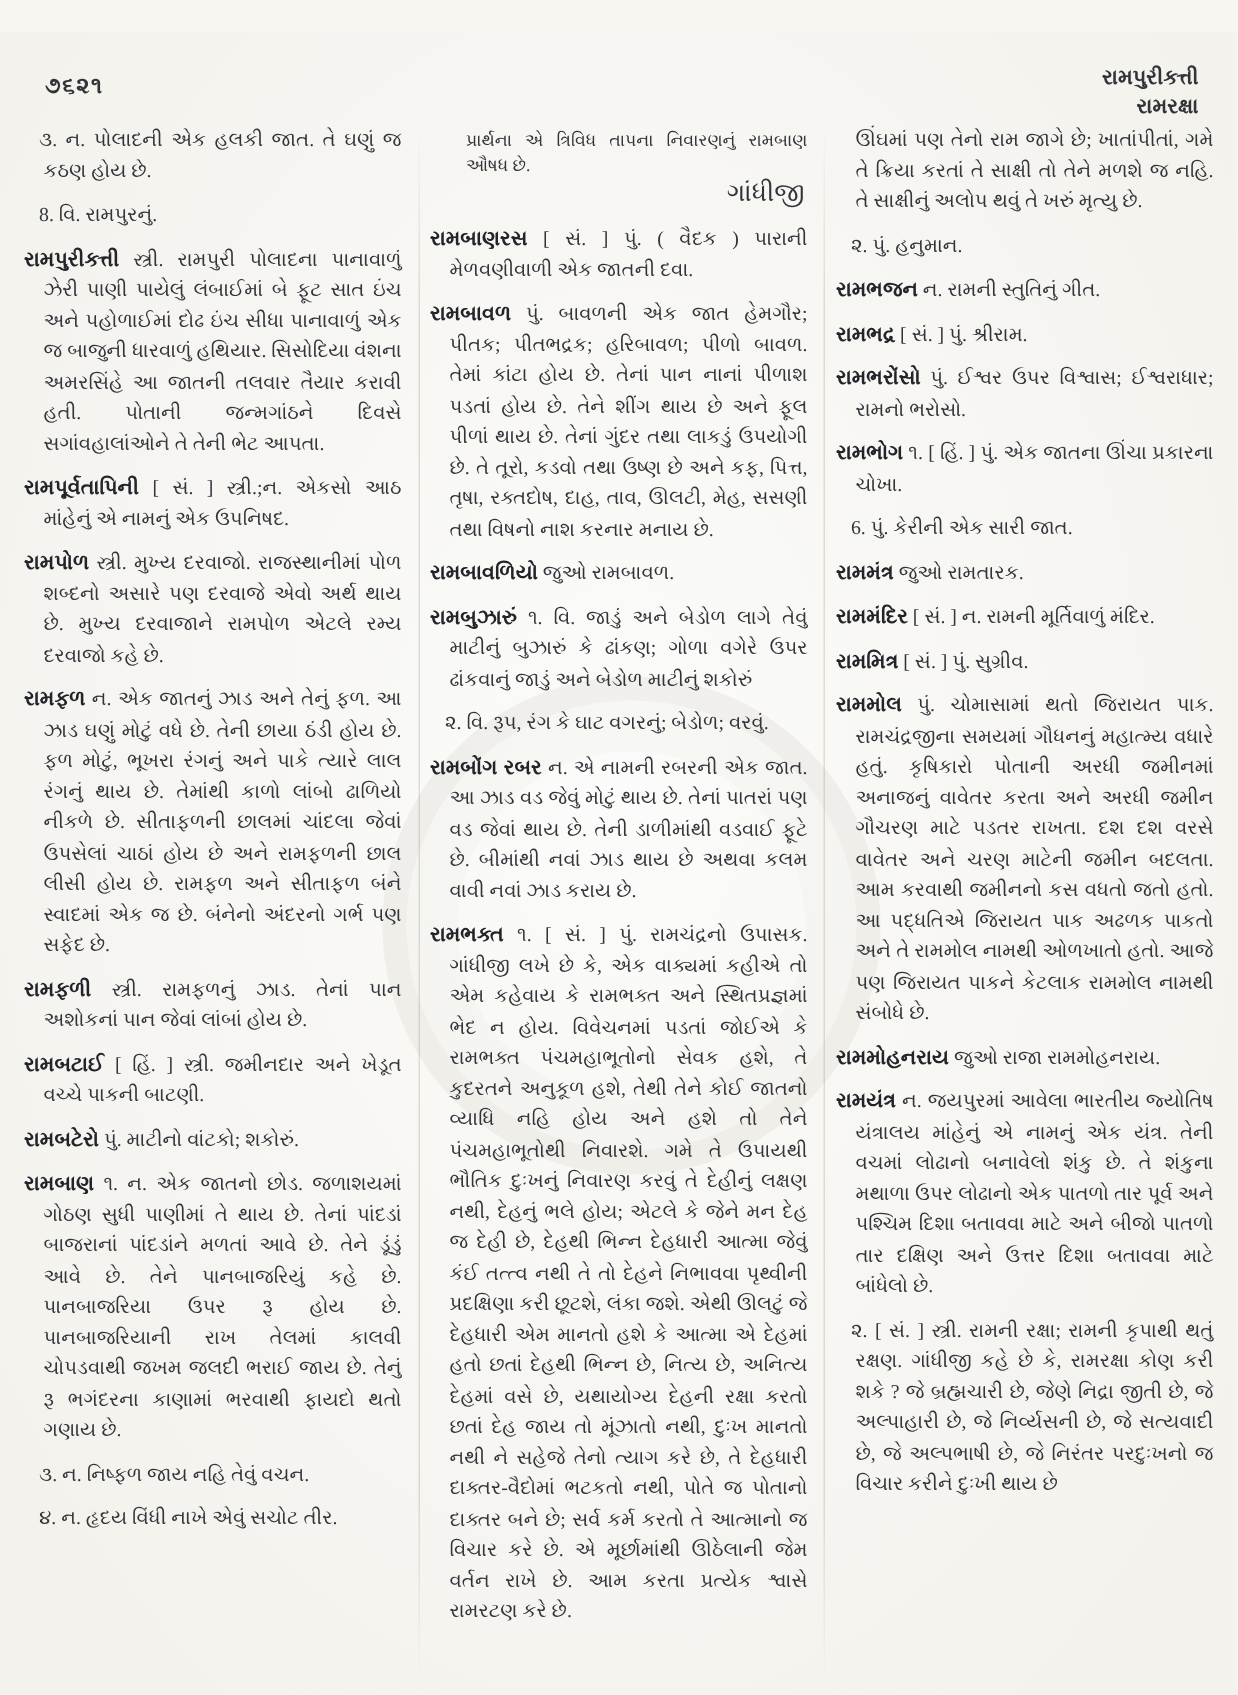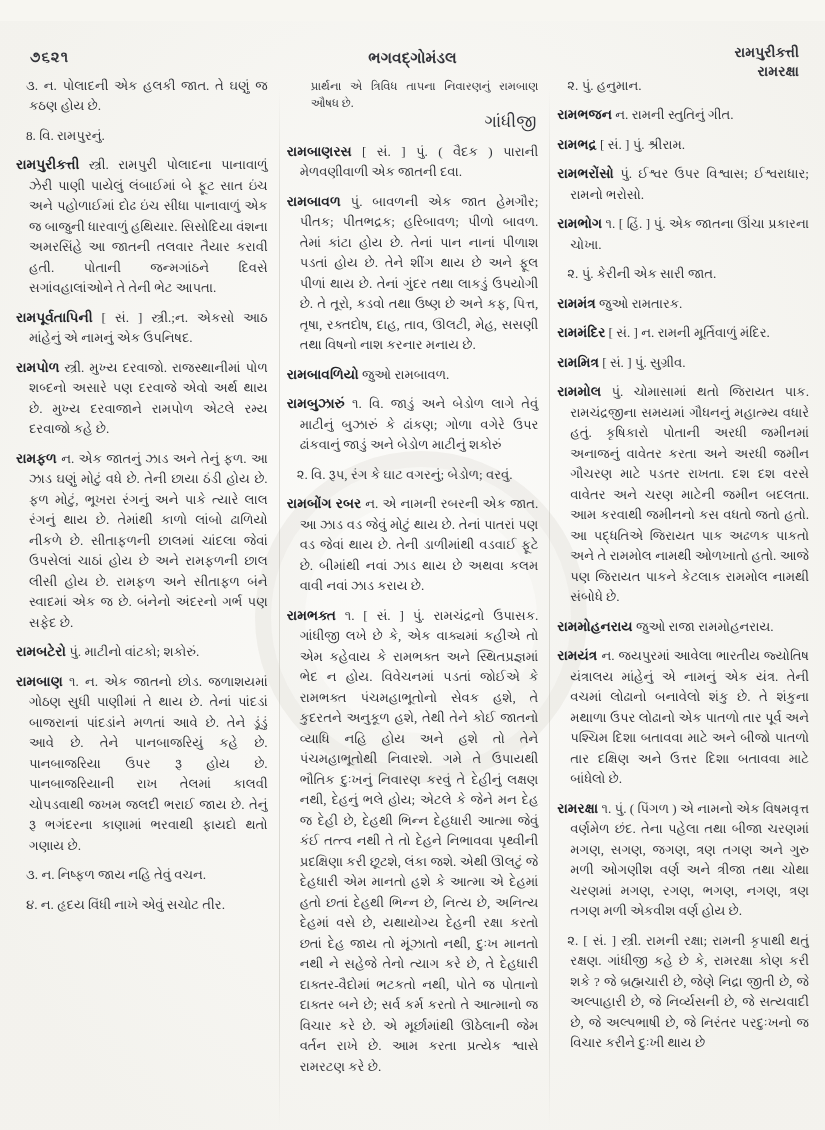--- a/index.html
+++ b/index.html
@@ -38,21 +38,20 @@
     position: absolute; left: 0; right: 0; top: 10px;
     text-align: center; font-size: 15.5px; font-weight: bold;
   }
   .running-head {
     position: absolute; right: 26px; top: 4px;
     text-align: right; font-size: 14px; font-weight: bold; line-height: 19px;
   }
   .columns {
     position: absolute; top: 62px; left: 14px; right: 10px; bottom: 0;
     display: flex;
-    align-items: center;
   }
   .col {
     width: 254px; height: 1062px; overflow: hidden;
     padding: 0 6px 0 2px;
     text-align: justify;
   }
   .col-sep {
     width: 1px; height: 1040px; margin: 0 5px;
     background: linear-gradient(to bottom, rgba(120,115,100,0.0), rgba(120,115,100,0.22) 12%, rgba(120,115,100,0.22) 88%, rgba(120,115,100,0.0));
   }
@@ -66,35 +65,36 @@
   .quote .quote-attr { font-size: 17px; text-align: right; padding-right: 2px; }
 </style>
 </head>
 <body>
 
 <div class="page">
   <div class="watermark"></div>
 
   <div class="header">
     <div class="page-number">૭૬૨૧</div>
-    <div class="book-title">ભગવદ્ગોમંડલ</div>
     <div class="running-head">
       <div>રામપુરીક્ત્તી</div>
       <div>રામરક્ષા</div>
     </div>
   </div>
 
   <div class="columns">
     <div class="col">
         <p class="sense">૩. ન. પોલાદની એક હલકી જાત. તે ઘણું જ કઠણ હોય છે.</p>
         <p class="sense">8. વિ. રામપુરનું.</p>
         <p class="entry"><b class="headword">રામપુરીક્ત્તી</b> સ્ત્રી. રામપુરી પોલાદના પાનાવાળું ઝેરી પાણી પાયેલું લંબાઈમાં બે ફૂટ સાત ઇંચ અને પહોળાઈમાં દોઢ ઇંચ સીધા પાનાવાળું એક જ બાજુની ધારવાળું હથિયાર. સિસોદિયા વંશના અમરસિંહે આ જાતની તલવાર તૈયાર કરાવી હતી. પોતાની જન્મગાંઠને દિવસે સગાંવહાલાંઓને તે તેની ભેટ આપતા.</p>
         <p class="entry"><b class="headword">રામપૂર્વતાપિની</b> [ સં. ] સ્ત્રી.;ન. એકસો આઠ માંહેનું એ નામનું એક ઉપનિષદ.</p>
         <p class="entry"><b class="headword">રામપોળ</b> સ્ત્રી. મુખ્ય દરવાજો. રાજસ્થાનીમાં પોળ શબ્દનો અસારે પણ દરવાજે એવો અર્થ થાય છે. મુખ્ય દરવાજાને રામપોળ એટલે રમ્ય દરવાજો કહે છે.</p>
         <p class="entry"><b class="headword">રામફળ</b> ન. એક જાતનું ઝાડ અને તેનું ફળ. આ ઝાડ ઘણું મોટું વધે છે. તેની છાયા ઠંડી હોય છે. ફળ મોટું, ભૂખરા રંગનું અને પાકે ત્યારે લાલ રંગનું થાય છે. તેમાંથી કાળો લાંબો ઢાળિયો નીકળે છે. સીતાફળની છાલમાં ચાંદલા જેવાં ઉપસેલાં ચાઠાં હોય છે અને રામફળની છાલ લીસી હોય છે. રામફળ અને સીતાફળ બંને સ્વાદમાં એક જ છે. બંનેનો અંદરનો ગર્ભ પણ સફેદ છે.</p>
+        <p class="entry"><b class="headword">રામફળી</b> સ્ત્રી. રામફળનું ઝાડ. તેનાં પાન અશોકનાં પાન જેવાં લાંબાં હોય છે.</p>
+        <p class="entry"><b class="headword">રામબટાઈ</b> [ હિં. ] સ્ત્રી. જમીનદાર અને ખેડૂત વચ્ચે પાકની બાટણી.</p>
         <p class="entry"><b class="headword">રામબટેરો</b> પું. માટીનો વાંટકો; શકોરું.</p>
         <p class="entry"><b class="headword">રામબાણ</b> ૧. ન. એક જાતનો છોડ. જળાશયમાં ગોઠણ સુધી પાણીમાં તે થાય છે. તેનાં પાંદડાં બાજરાનાં પાંદડાંને મળતાં આવે છે. તેને ડૂંડું આવે છે. તેને પાનબાજરિયું કહે છે. પાનબાજરિયા ઉપર રૂ હોય છે. પાનબાજરિયાની રાખ તેલમાં કાલવી ચોપડવાથી જખમ જલદી ભરાઈ જાય છે. તેનું રૂ ભગંદરના કાણામાં ભરવાથી ફાયદો થતો ગણાય છે.</p>
         <p class="sense">૩. ન. નિષ્ફળ જાય નહિ તેવું વચન.</p>
         <p class="sense">૪. ન. હૃદય વિંધી નાખે એવું સચોટ તીર.</p>
       </div>
     <div class="col-sep"></div>
     <div class="col">
         <div class="quote">
           <p class="quote-text">પ્રાર્થના એ ત્રિવિધ તાપના નિવારણનું રામબાણ ઔષધ છે.</p>
           <div class="quote-attr">ગાંધીજી</div>
@@ -102,29 +102,29 @@
         <p class="entry"><b class="headword">રામબાણરસ</b> [ સં. ] પું. ( વૈદક ) પારાની મેળવણીવાળી એક જાતની દવા.</p>
         <p class="entry"><b class="headword">રામબાવળ</b> પું. બાવળની એક જાત હેમગૌર; પીતક; પીતભદ્રક; હરિબાવળ; પીળો બાવળ. તેમાં કાંટા હોય છે. તેનાં પાન નાનાં પીળાશ પડતાં હોય છે. તેને શીંગ થાય છે અને ફૂલ પીળાં થાય છે. તેનાં ગુંદર તથા લાકડું ઉપયોગી છે. તે તૂરો, કડવો તથા ઉષ્ણ છે અને કફ, પિત્ત, તૃષા, રક્તદોષ, દાહ, તાવ, ઊલટી, મેહ, સસણી તથા વિષનો નાશ કરનાર મનાય છે.</p>
         <p class="entry"><b class="headword">રામબાવળિયો</b> જુઓ રામબાવળ.</p>
         <p class="entry"><b class="headword">રામબુઝારું</b> ૧. વિ. જાડું અને બેડોળ લાગે તેવું માટીનું બુઝારું કે ઢાંકણ; ગોળા વગેરે ઉપર ઢાંકવાનું જાડું અને બેડોળ માટીનું શકોરું</p>
         <p class="sense">૨. વિ. રૂપ, રંગ કે ઘાટ વગરનું; બેડોળ; વરવું.</p>
         <p class="entry"><b class="headword">રામબોંગ રબર</b> ન. એ નામની રબરની એક જાત. આ ઝાડ વડ જેવું મોટું થાય છે. તેનાં પાતરાં પણ વડ જેવાં થાય છે. તેની ડાળીમાંથી વડવાઈ ફૂટે છે. બીમાંથી નવાં ઝાડ થાય છે અથવા કલમ વાવી નવાં ઝાડ કરાય છે.</p>
         <p class="entry"><b class="headword">રામભક્ત</b> ૧. [ સં. ] પું. રામચંદ્રનો ઉપાસક. ગાંધીજી લખે છે કે, એક વાક્યમાં કહીએ તો એમ કહેવાય કે રામભક્ત અને સ્થિતપ્રજ્ઞમાં ભેદ ન હોય. વિવેચનમાં પડતાં જોઈએ કે રામભક્ત પંચમહાભૂતોનો સેવક હશે, તે કુદરતને અનુકૂળ હશે, તેથી તેને કોઈ જાતનો વ્યાધિ નહિ હોય અને હશે તો તેને પંચમહાભૂતોથી નિવારશે. ગમે તે ઉપાયથી ભૌતિક દુઃખનું નિવારણ કરવું તે દેહીનું લક્ષણ નથી, દેહનું ભલે હોય; એટલે કે જેને મન દેહ જ દેહી છે, દેહથી ભિન્ન દેહધારી આત્મા જેવું કંઈ તત્ત્વ નથી તે તો દેહને નિભાવવા પૃથ્વીની પ્રદક્ષિણા કરી છૂટશે, લંકા જશે. એથી ઊલટું જે દેહધારી એમ માનતો હશે કે આત્મા એ દેહમાં હતો છતાં દેહથી ભિન્ન છે, નિત્ય છે, અનિત્ય દેહમાં વસે છે, યથાયોગ્ય દેહની રક્ષા કરતો છતાં દેહ જાય તો મૂંઝાતો નથી, દુઃખ માનતો નથી ને સહેજે તેનો ત્યાગ કરે છે, તે દેહધારી દાક્તર-વૈદોમાં ભટકતો નથી, પોતે જ પોતાનો દાક્તર બને છે; સર્વ કર્મ કરતો તે આત્માનો જ વિચાર કરે છે. એ મૂર્છામાંથી ઊઠેલાની જેમ વર્તન રાખે છે. આમ કરતા પ્રત્યેક શ્વાસે રામરટણ કરે છે.</p>
       </div>
     <div class="col-sep"></div>
     <div class="col">
+        <p class="cont">ઊંઘમાં પણ તેનો રામ જાગે છે; ખાતાંપીતાં, ગમે તે ક્રિયા કરતાં તે સાક્ષી તો તેને મળશે જ નહિ. તે સાક્ષીનું અલોપ થવું તે ખરું મૃત્યુ છે.</p>
         <p class="sense">૨. પું. હનુમાન.</p>
         <p class="entry"><b class="headword">રામભજન</b> ન. રામની સ્તુતિનું ગીત.</p>
         <p class="entry"><b class="headword">રામભદ્ર</b> [ સં. ] પું. શ્રીરામ.</p>
         <p class="entry"><b class="headword">રામભરોંસો</b> પું. ઈશ્વર ઉપર વિશ્વાસ; ઈશ્વરાધાર; રામનો ભરોસો.</p>
         <p class="entry"><b class="headword">રામભોગ</b> ૧. [ હિં. ] પું. એક જાતના ઊંચા પ્રકારના ચોખા.</p>
-        <p class="sense">૨. પું. કેરીની એક સારી જાત.</p>
+        <p class="sense">6. પું. કેરીની એક સારી જાત.</p>
         <p class="entry"><b class="headword">રામમંત્ર</b> જુઓ રામતારક.</p>
         <p class="entry"><b class="headword">રામમંદિર</b> [ સં. ] ન. રામની મૂર્તિવાળું મંદિર.</p>
         <p class="entry"><b class="headword">રામમિત્ર</b> [ સં. ] પું. સુગ્રીવ.</p>
         <p class="entry"><b class="headword">રામમોલ</b> પું. ચોમાસામાં થતો જિરાયત પાક. રામચંદ્રજીના સમયમાં ગૌધનનું મહાત્મ્ય વધારે હતું. કૃષિકારો પોતાની અરધી જમીનમાં અનાજનું વાવેતર કરતા અને અરધી જમીન ગૌચરણ માટે પડતર રાખતા. દશ દશ વરસે વાવેતર અને ચરણ માટેની જમીન બદલતા. આમ કરવાથી જમીનનો કસ વધતો જતો હતો. આ પદ્ધતિએ જિરાયત પાક અઢળક પાકતો અને તે રામમોલ નામથી ઓળખાતો હતો. આજે પણ જિરાયત પાકને કેટલાક રામમોલ નામથી સંબોધે છે.</p>
         <p class="entry"><b class="headword">રામમોહનરાય</b> જુઓ રાજા રામમોહનરાય.</p>
         <p class="entry"><b class="headword">રામયંત્ર</b> ન. જયપુરમાં આવેલા ભારતીય જ્યોતિષ યંત્રાલય માંહેનું એ નામનું એક યંત્ર. તેની વચમાં લોઢાનો બનાવેલો શંકુ છે. તે શંકુના મથાળા ઉપર લોઢાનો એક પાતળો તાર પૂર્વ અને પશ્ચિમ દિશા બતાવવા માટે અને બીજો પાતળો તાર દક્ષિણ અને ઉત્તર દિશા બતાવવા માટે બાંધેલો છે.</p>
-        <p class="entry"><b class="headword">રામરક્ષા</b> ૧. પું. ( પિંગળ ) એ નામનો એક વિષમવૃત્ત વર્ણમેળ છંદ. તેના પહેલા તથા બીજા ચરણમાં મગણ, સગણ, જગણ, ત્રણ તગણ અને ગુરુ મળી ઓગણીશ વર્ણ અને ત્રીજા તથા ચોથા ચરણમાં મગણ, રગણ, ભગણ, નગણ, ત્રણ તગણ મળી એકવીશ વર્ણ હોય છે.</p>
         <p class="sense">૨. [ સં. ] સ્ત્રી. રામની રક્ષા; રામની કૃપાથી થતું રક્ષણ. ગાંધીજી કહે છે કે, રામરક્ષા કોણ કરી શકે ? જે બ્રહ્મચારી છે, જેણે નિદ્રા જીતી છે, જે અલ્પાહારી છે, જે નિર્વ્યસની છે, જે સત્યવાદી છે, જે અલ્પભાષી છે, જે નિરંતર પરદુઃખનો જ વિચાર કરીને દુઃખી થાય છે</p>
       </div>
   </div>
 </div>
 
 </body></html>

